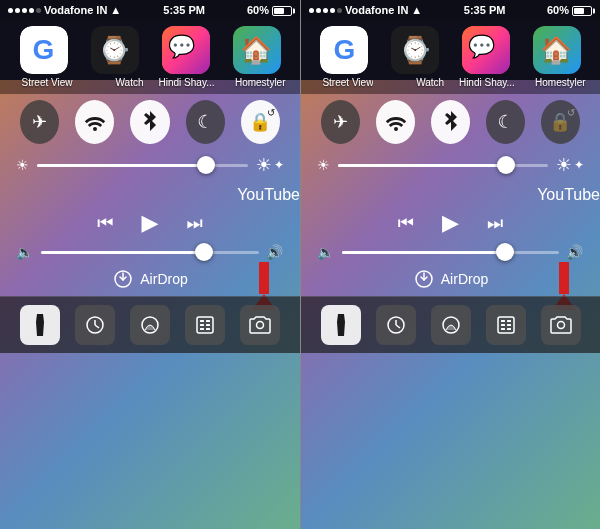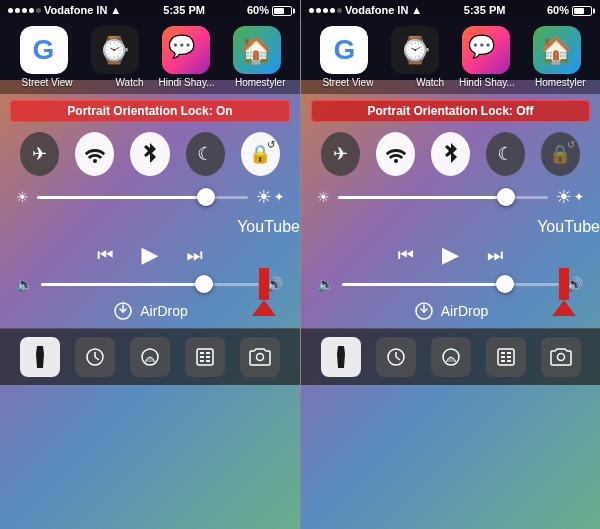--- a/index.html
+++ b/index.html
@@ -472,23 +472,20 @@
     <div class="app-icon-wrapper">
       <div class="app-icon app-homestyler">
         <span style="font-size:26px;">🏠</span>
       </div>
       <span class="app-label">Homestyler</span>
     </div>
   </div>
 
   <div class="control-center">
 
-    <div class="orientation-banner on">
-      <span>Portrait Orientation Lock: On</span>
-    </div>
 
     <div class="toggle-row">
       <div class="toggle-btn inactive">✈</div>
       <div class="toggle-btn active">
         <svg width="22" height="18" viewBox="0 0 22 18" fill="currentColor">
           <path d="M11 14a2 2 0 1 1 0 4 2 2 0 0 1 0-4zm0-5c2.8 0 5.3 1.1 7.2 3l-2 2c-1.4-1.4-3.3-2.2-5.2-2.2S7.2 12.6 5.8 14l-2-2C5.7 10.1 8.2 9 11 9zm0-5c4 0 7.6 1.6 10.2 4.2l-2 2C17.1 8.1 14.2 7 11 7S4.9 8.1 2.8 10.2l-2-2C3.4 5.6 7 4 11 4z"></path>
         </svg>
       </div>
       <div class="toggle-btn active">
         <svg width="14" height="22" viewBox="0 0 14 22" fill="currentColor">
@@ -651,23 +648,20 @@
     <div class="app-icon-wrapper">
       <div class="app-icon app-homestyler">
         <span style="font-size:26px;">🏠</span>
       </div>
       <span class="app-label">Homestyler</span>
     </div>
   </div>
 
   <div class="control-center">
 
-    <div class="orientation-banner off">
-      <span>Portrait Orientation Lock: Off</span>
-    </div>
 
     <div class="toggle-row">
       <div class="toggle-btn inactive">✈</div>
       <div class="toggle-btn active">
         <svg width="22" height="18" viewBox="0 0 22 18" fill="currentColor">
           <path d="M11 14a2 2 0 1 1 0 4 2 2 0 0 1 0-4zm0-5c2.8 0 5.3 1.1 7.2 3l-2 2c-1.4-1.4-3.3-2.2-5.2-2.2S7.2 12.6 5.8 14l-2-2C5.7 10.1 8.2 9 11 9zm0-5c4 0 7.6 1.6 10.2 4.2l-2 2C17.1 8.1 14.2 7 11 7S4.9 8.1 2.8 10.2l-2-2C3.4 5.6 7 4 11 4z"></path>
         </svg>
       </div>
       <div class="toggle-btn active">
         <svg width="14" height="22" viewBox="0 0 14 22" fill="currentColor">

